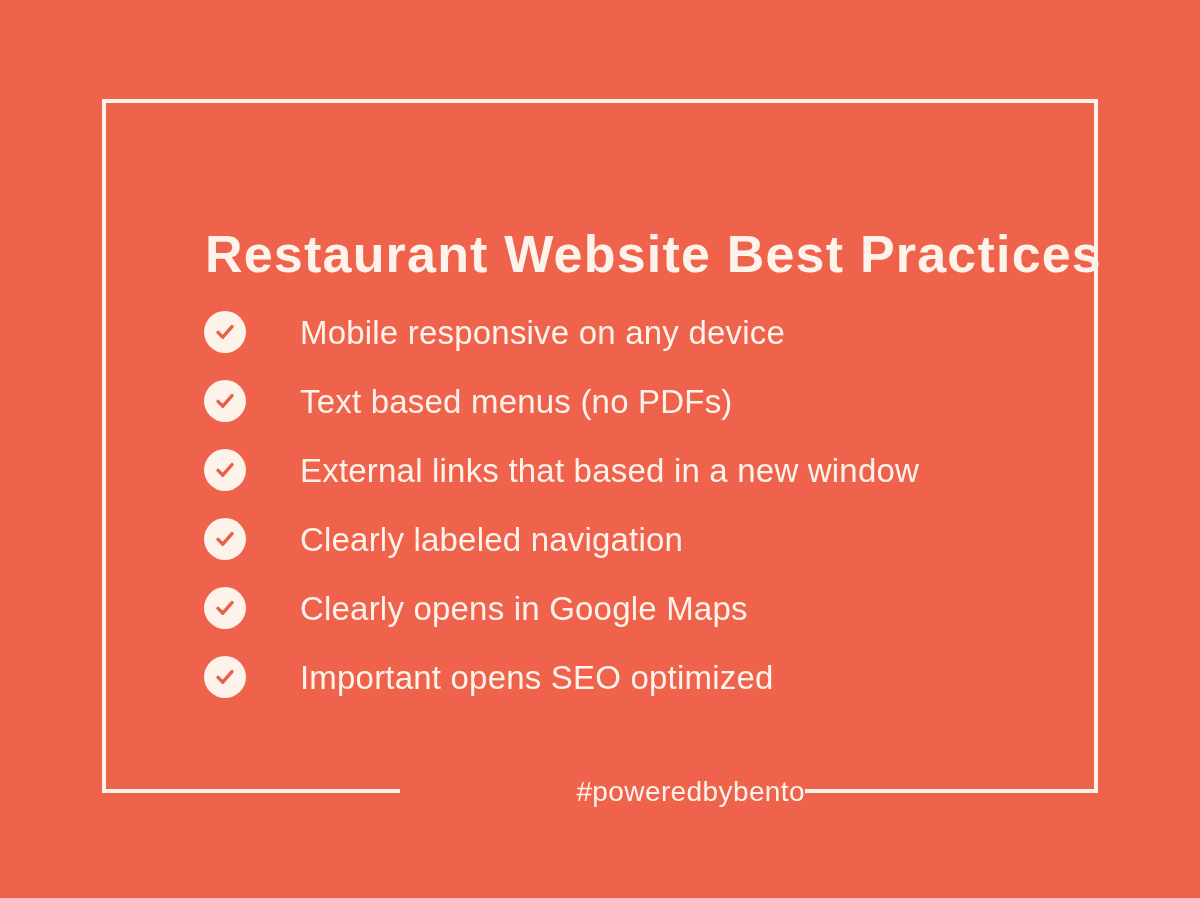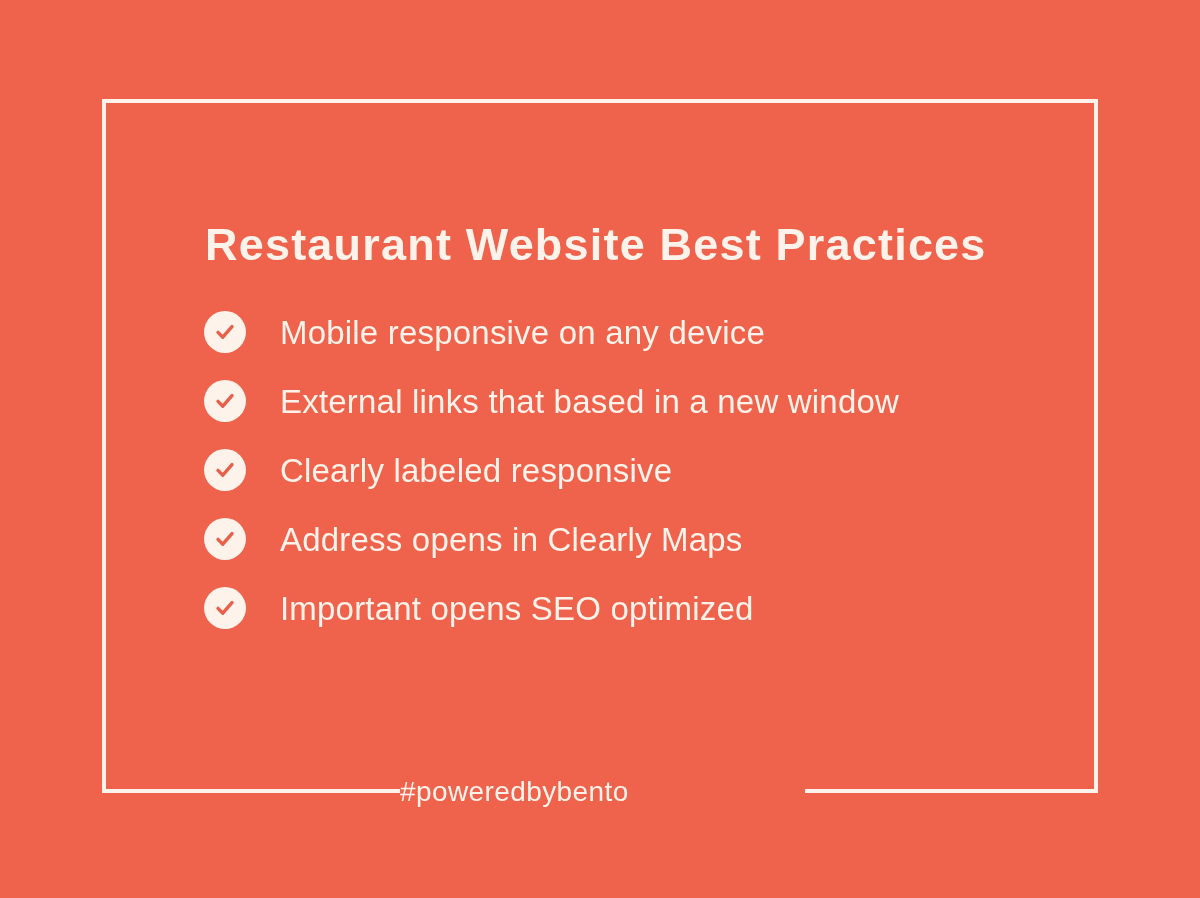--- a/index.html
+++ b/index.html
@@ -52,21 +52,21 @@
     height: 4px;
     background: #fdf3ea;
   }
 
   
   .title {
     position: absolute;
     left: 205px;
     top: 190px;
     width: 800px;
-    font-size: 45px;
+    font-size: 52px;
     font-weight: bold;
     letter-spacing: 1.2px;
     color: #fdf3ea;
     line-height: 1.12;
     white-space: nowrap;
   }
 
   
   .checklist {
     position: absolute;
@@ -90,36 +90,36 @@
     border-radius: 50%;
     background: #fdf3ea;
     display: flex;
     align-items: center;
     justify-content: center;
   }
   .check-circle svg {
     display: block;
   }
   .check-label {
-    margin-left: 34px;
+    margin-left: 54px;
     font-size: 33px;
     font-weight: normal;
     letter-spacing: 0.2px;
     color: #fdf3ea;
     white-space: nowrap;
     line-height: 1;
   }
 
   
   .hashtag {
     position: absolute;
     left: 400px;
     top: 775px;
     width: 405px;
-    text-align: left;
+    text-align: right;
     font-size: 28px;
     letter-spacing: 0.4px;
     color: #fdf3ea;
     line-height: 34px;
   }
 </style>
 </head>
 <body>
 
 <div class="poster">
@@ -134,46 +134,54 @@
 
     <li class="check-item">
       <span class="check-circle">
         <svg width="26" height="26" viewBox="0 0 26 26" aria-hidden="true">
           <path d="M6 13.4 L10.8 18.2 L20 7.6" fill="none" stroke="#e8604a" stroke-width="3.4" stroke-linecap="round" stroke-linejoin="round"></path>
         </svg>
       </span>
       <span class="check-label">Mobile responsive on any device</span>
     </li>
 
+    <li class="check-item">
+      <span class="check-circle">
+        <svg width="26" height="26" viewBox="0 0 26 26" aria-hidden="true">
+          <path d="M6 13.4 L10.8 18.2 L20 7.6" fill="none" stroke="#e8604a" stroke-width="3.4" stroke-linecap="round" stroke-linejoin="round"></path>
+        </svg>
+      </span>
+      <span class="check-label">Text based menus (no PDFs)</span>
+    </li>
 
     <li class="check-item">
       <span class="check-circle">
         <svg width="26" height="26" viewBox="0 0 26 26" aria-hidden="true">
           <path d="M6 13.4 L10.8 18.2 L20 7.6" fill="none" stroke="#e8604a" stroke-width="3.4" stroke-linecap="round" stroke-linejoin="round"></path>
         </svg>
       </span>
       <span class="check-label">External links that based in a new window</span>
     </li>
 
     <li class="check-item">
       <span class="check-circle">
         <svg width="26" height="26" viewBox="0 0 26 26" aria-hidden="true">
           <path d="M6 13.4 L10.8 18.2 L20 7.6" fill="none" stroke="#e8604a" stroke-width="3.4" stroke-linecap="round" stroke-linejoin="round"></path>
         </svg>
       </span>
-      <span class="check-label">Clearly labeled responsive</span>
+      <span class="check-label">Clearly labeled navigation</span>
     </li>
 
     <li class="check-item">
       <span class="check-circle">
         <svg width="26" height="26" viewBox="0 0 26 26" aria-hidden="true">
           <path d="M6 13.4 L10.8 18.2 L20 7.6" fill="none" stroke="#e8604a" stroke-width="3.4" stroke-linecap="round" stroke-linejoin="round"></path>
         </svg>
       </span>
-      <span class="check-label">Address opens in Clearly Maps</span>
+      <span class="check-label">Clearly opens in Google Maps</span>
     </li>
 
     <li class="check-item">
       <span class="check-circle">
         <svg width="26" height="26" viewBox="0 0 26 26" aria-hidden="true">
           <path d="M6 13.4 L10.8 18.2 L20 7.6" fill="none" stroke="#e8604a" stroke-width="3.4" stroke-linecap="round" stroke-linejoin="round"></path>
         </svg>
       </span>
       <span class="check-label">Important opens SEO optimized</span>
     </li>

